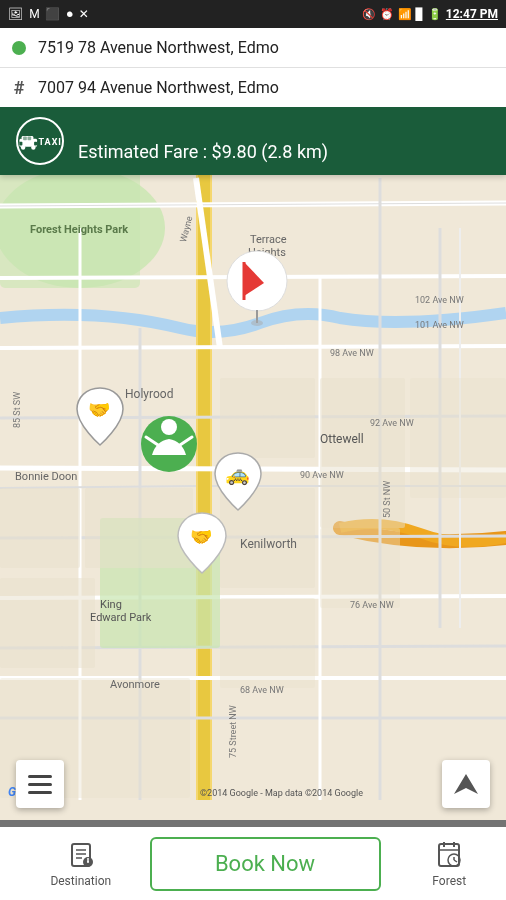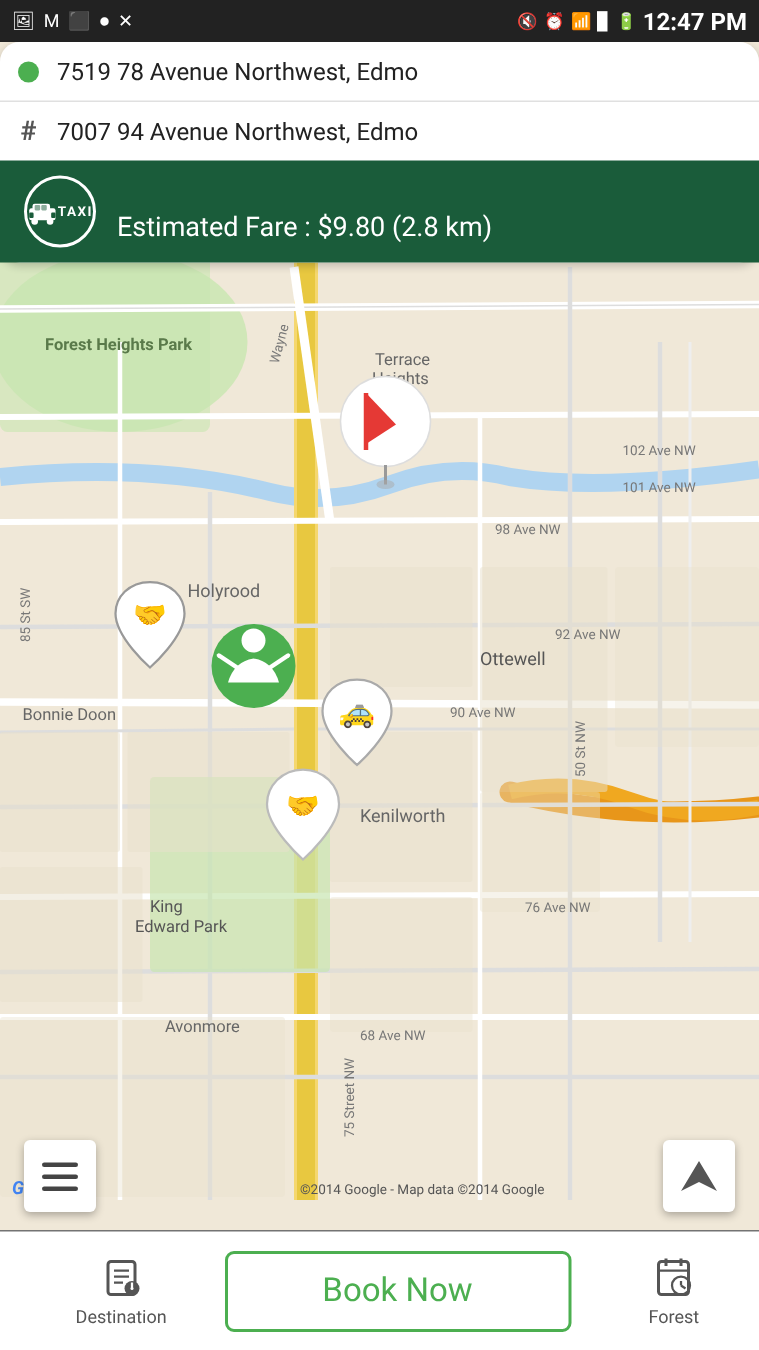--- a/index.html
+++ b/index.html
@@ -129,21 +129,20 @@
       left: 0;
       width: 506px;
       height: 772px;
       overflow: hidden;
       z-index: 1;
     }
 
     
     #top-inputs {
       top: 28px;
-      border-radius: 13px;
     }
 
     
     #menu-btn {
       position: absolute;
       bottom: 92px;
       left: 16px;
       width: 48px;
       height: 48px;
       background: white;
@@ -184,21 +183,21 @@
     #bottom-nav {
       position: absolute;
       bottom: 0;
       left: 0;
       width: 506px;
       height: 80px;
       background: white;
       display: flex;
       align-items: center;
       justify-content: space-around;
-      border-top: 1px solid #737373;
+      border-top: 7px solid #737373;
       z-index: 100;
       padding-left: 24px;
     }
     .nav-item {
       display: flex;
       flex-direction: column;
       align-items: center;
       gap: 4px;
       cursor: pointer;
       flex: 1;
@@ -276,21 +275,21 @@
     <span class="status-icon">⬛</span>
     <span class="status-icon">⏺</span>
     <span class="status-icon">✕</span>
   </div>
   <div class="status-right">
     <span style="font-size:11px;">🔇</span>
     <span style="font-size:11px;">⏰</span>
     <span style="font-size:11px;">📶</span>
     <span style="font-size:11px;">▊</span>
     <span style="font-size:11px;">🔋</span>
-    <span style="font-size:16px; font-weight:bold;">12:47 PM</span>
+    <span style="font-size:12px; font-weight:bold;text-decoration:underline;">12:47 PM</span>
   </div>
 </div>
 
 <div id="map-area">
 
   <svg class="map-svg" viewBox="0 0 506 772" xmlns="http://www.w3.org/2000/svg">
 
     <rect width="506" height="772" fill="#f0e8d8"></rect>
 
     <ellipse cx="80" cy="200" rx="85" ry="60" fill="#c8e6b0" opacity="0.8"></ellipse>

